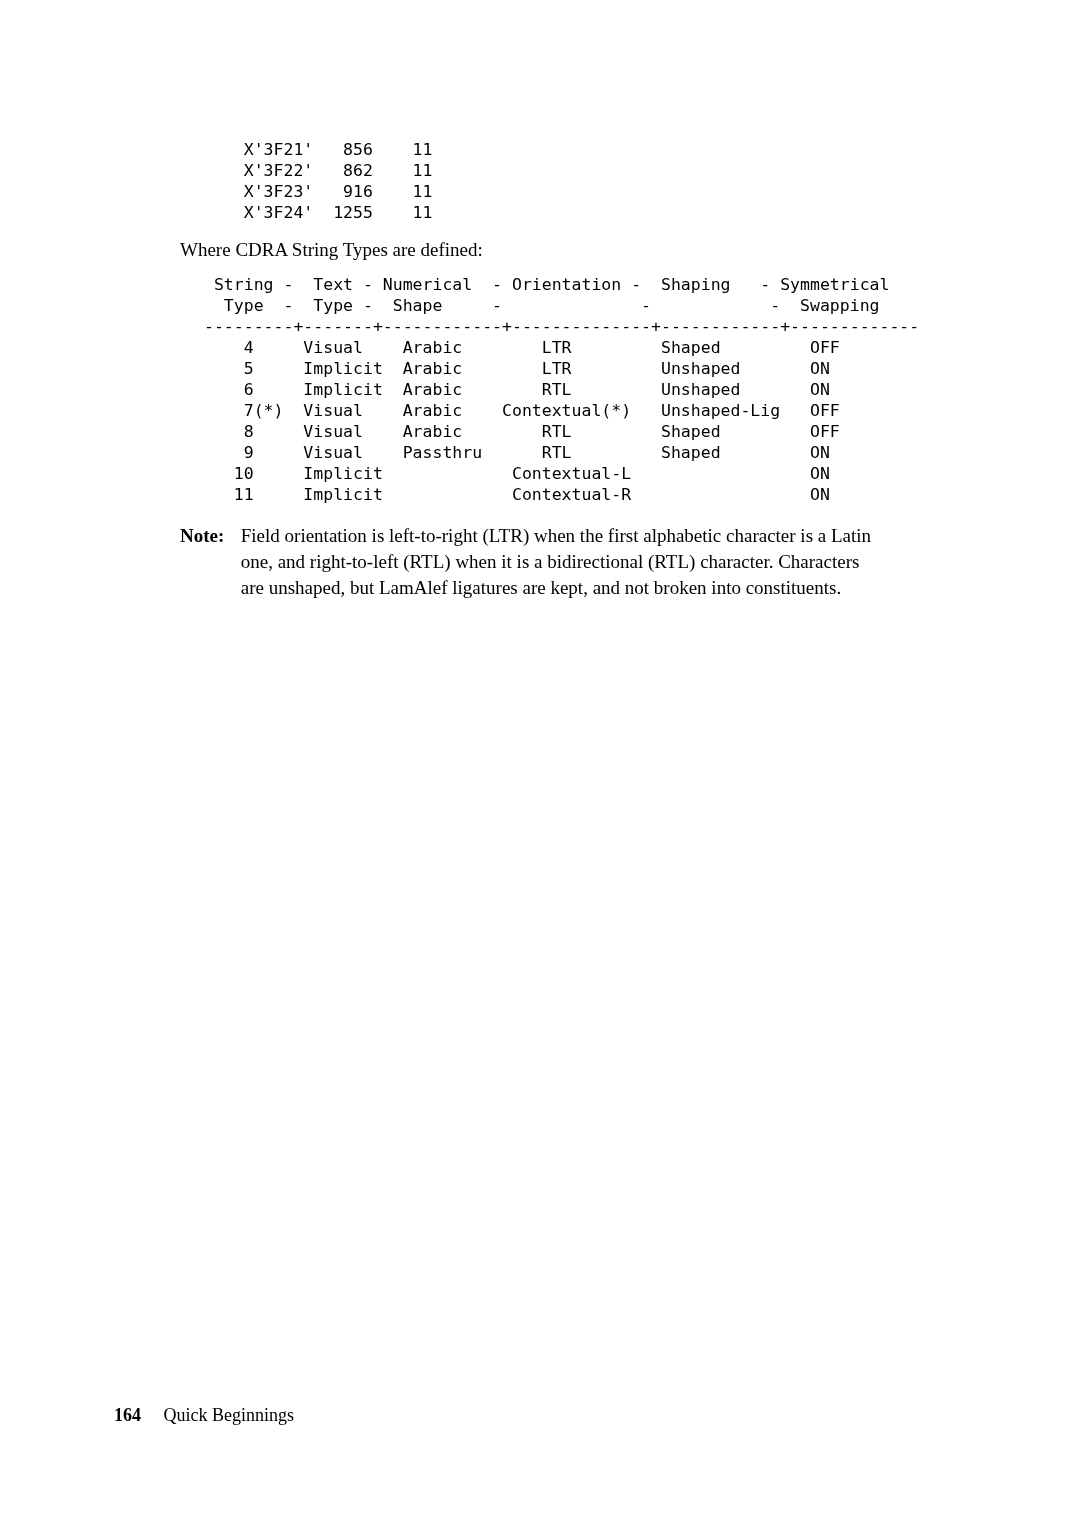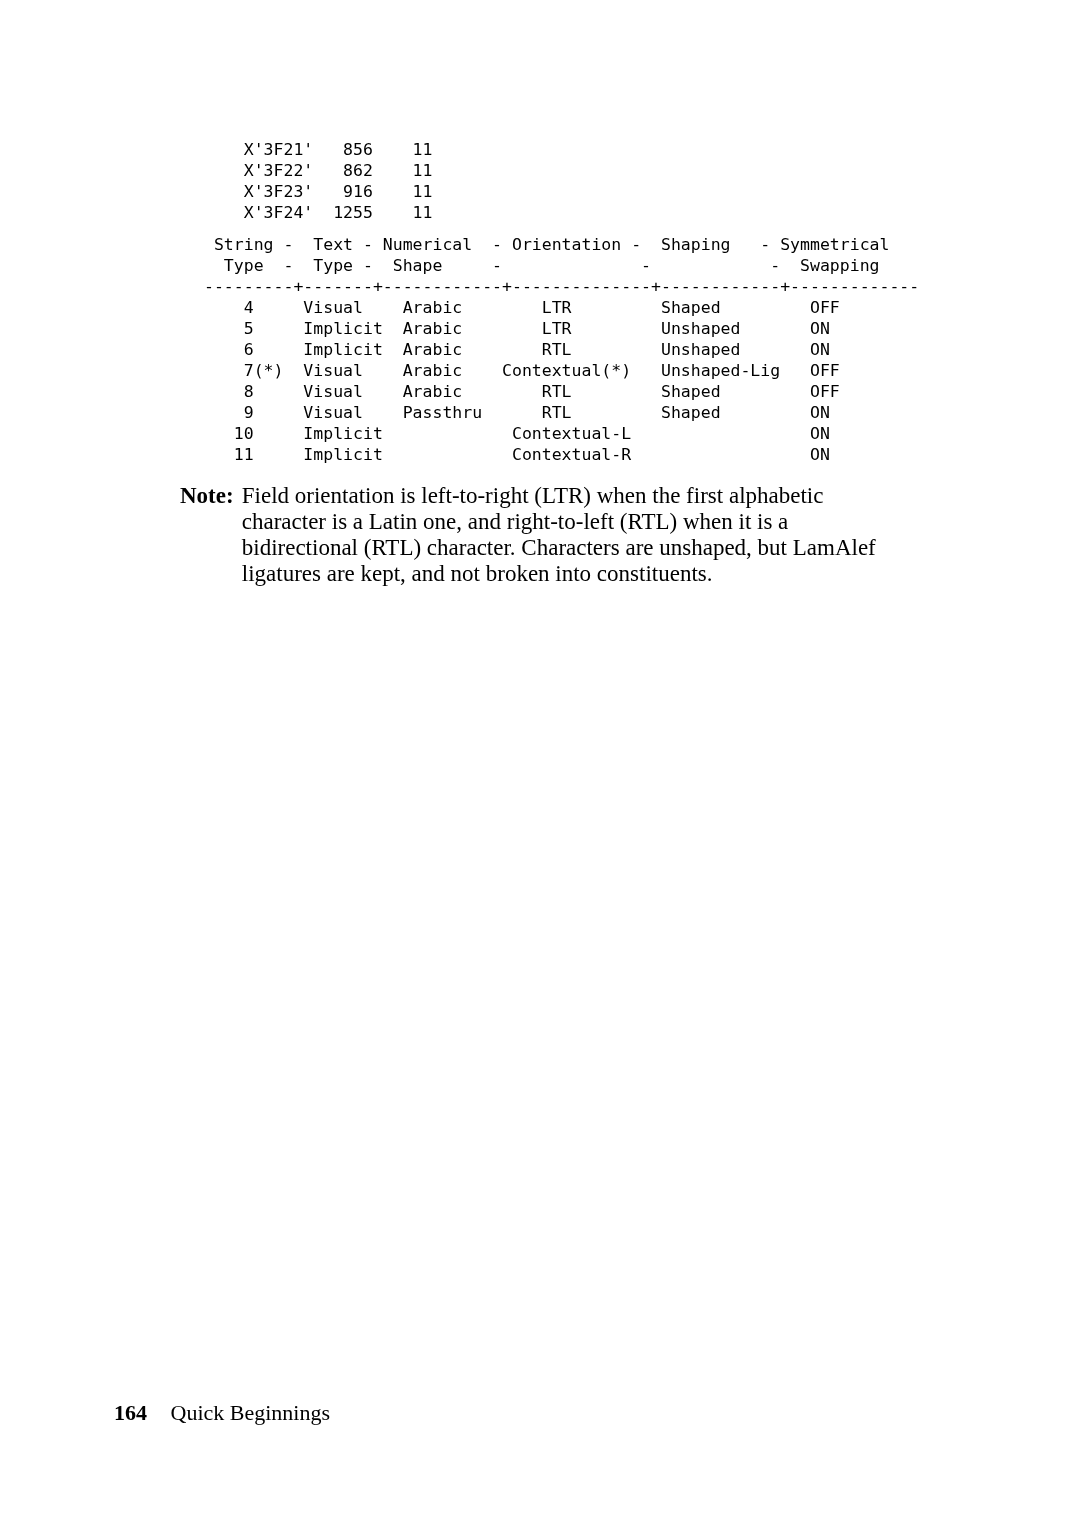--- a/index.html
+++ b/index.html
@@ -30,56 +30,57 @@
     margin: 11px;
     white-space: pre;
   }
   .intro {
     font-size: 19px;
     line-height: 26px;
     margin: 14px 0 6px 0;
   }
   .note-block {
     margin-top: 18px;
-    font-size: 23px;
+    font-size: 19px;
     line-height: 26px;
   }
   .note-label {
     font-weight: bold;
     display: inline-block;
     width: 56px;
     vertical-align: top;
   }
   .note-body {
     display: inline-block;
     vertical-align: top;
     width: 636px;
   }
   .footer {
     position: absolute;
     left: 114px;
     bottom: 100px;
-    font-size: 22px;
+    font-size: 18px;
   }
   .footer .pagenum {
     font-weight: bold;
     margin-right: 18px;
   }
 </style>
 </head>
 <body>
 
 <div class="page">
   <div class="content">
 
     <pre class="mono" style="margin-left:24px;">    X'3F21'   856    11
     X'3F22'   862    11
     X'3F23'   916    11
     X'3F24'  1255    11</pre>
 
+    <p class="intro">Where CDRA String Types are defined:</p>
 
     <pre class="mono" style="margin-left:24px;"> String -  Text - Numerical  - Orientation -  Shaping   - Symmetrical
   Type  -  Type -  Shape     -              -            -  Swapping
 ---------+-------+------------+--------------+------------+-------------
     4     Visual    Arabic        LTR         Shaped         OFF
     5     Implicit  Arabic        LTR         Unshaped       ON
     6     Implicit  Arabic        RTL         Unshaped       ON
     7(*)  Visual    Arabic    Contextual(*)   Unshaped-Lig   OFF
     8     Visual    Arabic        RTL         Shaped         OFF
     9     Visual    Passthru      RTL         Shaped         ON

